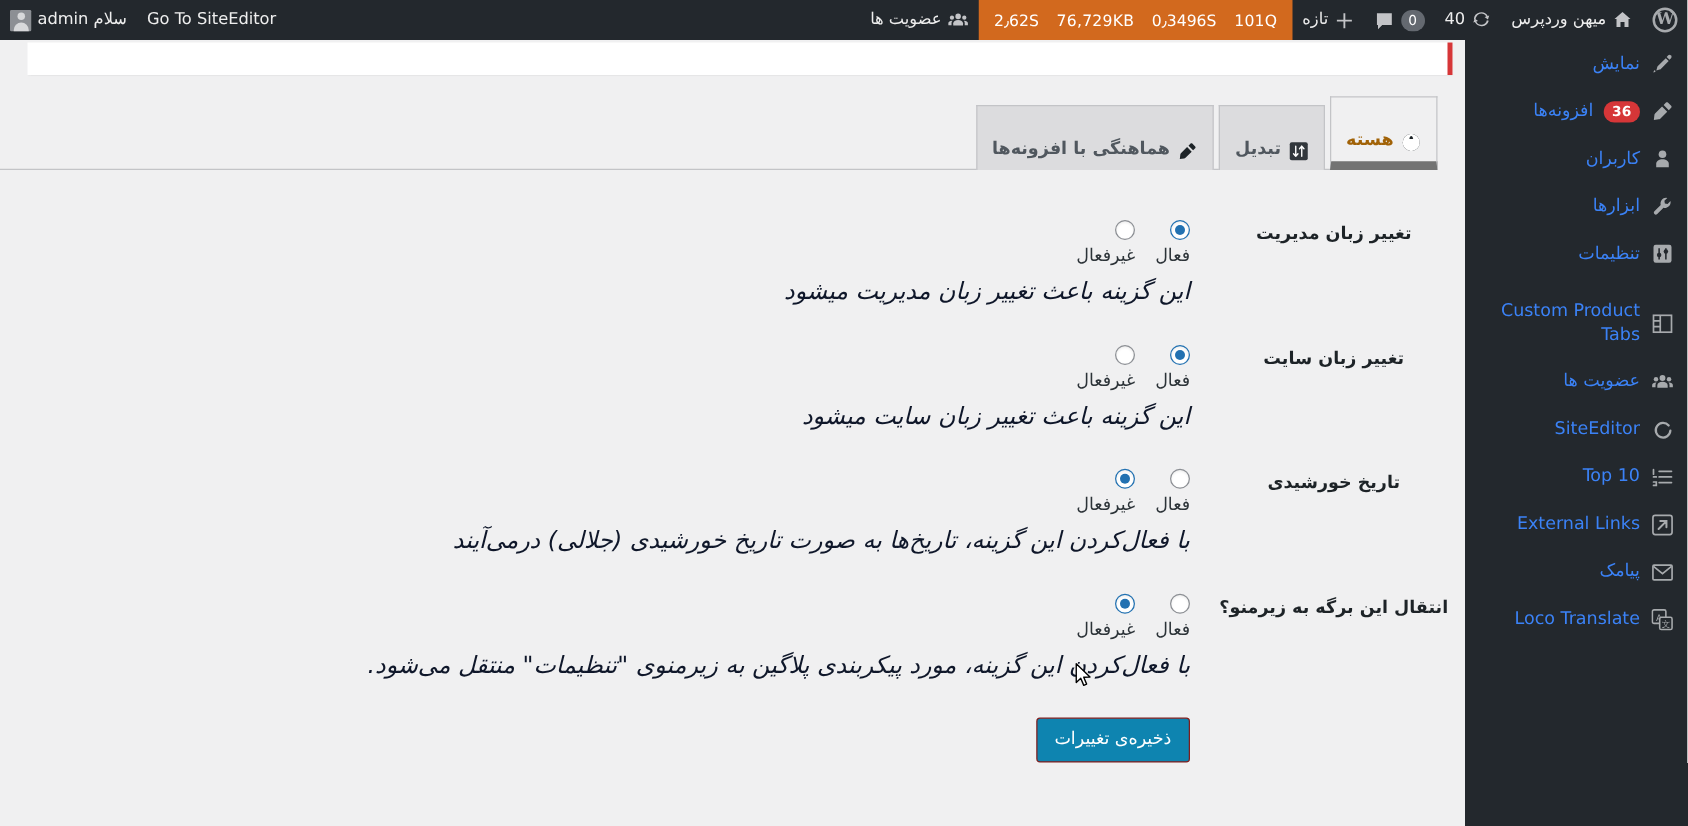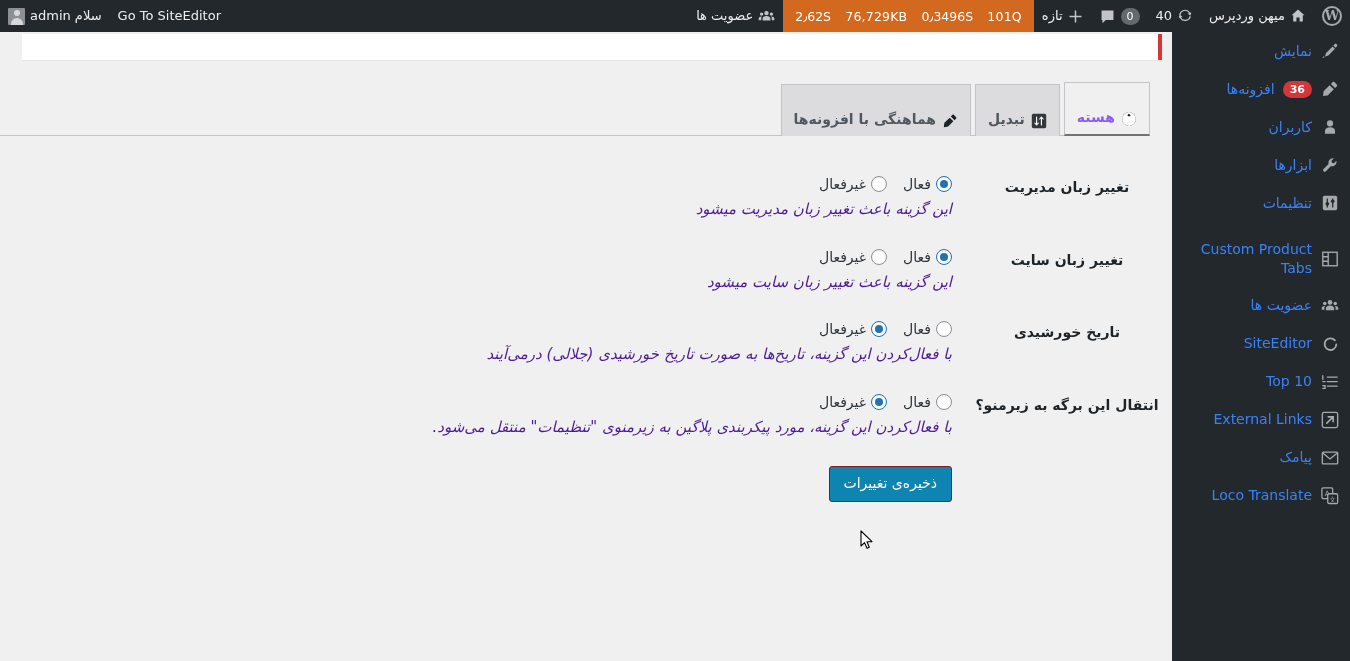--- a/index.html
+++ b/index.html
@@ -160,22 +160,22 @@
     font-size: 14px;
     padding: 24px 12px 7px;
     margin-left: 4px;
     margin-bottom: -1px;
     cursor: pointer;
     line-height: 20px;
     font-weight: 700;
   }
   .nav-tab-active {
     background: #f0f0f1;
-    border-bottom: 2px solid #737373;
-    color: #8b5cf6;
+    border-bottom: 7px solid #737373;
+    color: #a16207;
   }
   .tab-ico { display: inline-flex; align-items: center; }
 
   
   .form-table {
     width: 1150px;
     margin-top: 26px;
     border-collapse: collapse;
     direction: rtl;
   }
@@ -195,37 +195,37 @@
     text-align: right;
   }
   .radio-line {
     display: flex; flex-direction: row; align-items: center;
     justify-content: flex-start;
     gap: 6px;
     font-size: 14px;
     color: #2c3338;
     margin-bottom: 4px;
   }
-  .radio-opt { display: inline-flex; align-items: flex-start; gap: 5px; cursor: pointer; margin-left: 10px; }
+  .radio-opt { display: inline-flex; align-items: flex-start; gap: 5px; cursor: pointer; margin-left: 10px; flex-direction: column; }
   .radio {
     width: 16px; height: 16px; border-radius: 50%;
     border: 1px solid #8c8f94; background: #fff;
     display: inline-block; position: relative;
     box-shadow: inset 0 1px 2px rgba(0,0,0,.08);
   }
   .radio.checked { border-color: #2271b1; }
   .radio.checked::after {
     content: ""; position: absolute;
     top: 3px; right: 3px; width: 8px; height: 8px;
     border-radius: 50%; background: #2271b1;
   }
   .desc {
-    font-size: 15px;
+    font-size: 19px;
     font-style: italic;
-    color: #4c1d95;
+    color: #0f172a;
     margin-top: 6px;
     line-height: 1.5;
   }
   .submit-row { padding: 14px 10px 0 10px; }
   .button-primary {
     background: #0e84b0;
     border: 1px solid #7f1d1d;
     color: #fff;
     font-size: 14px;
     padding: 6px 14px 7px;

